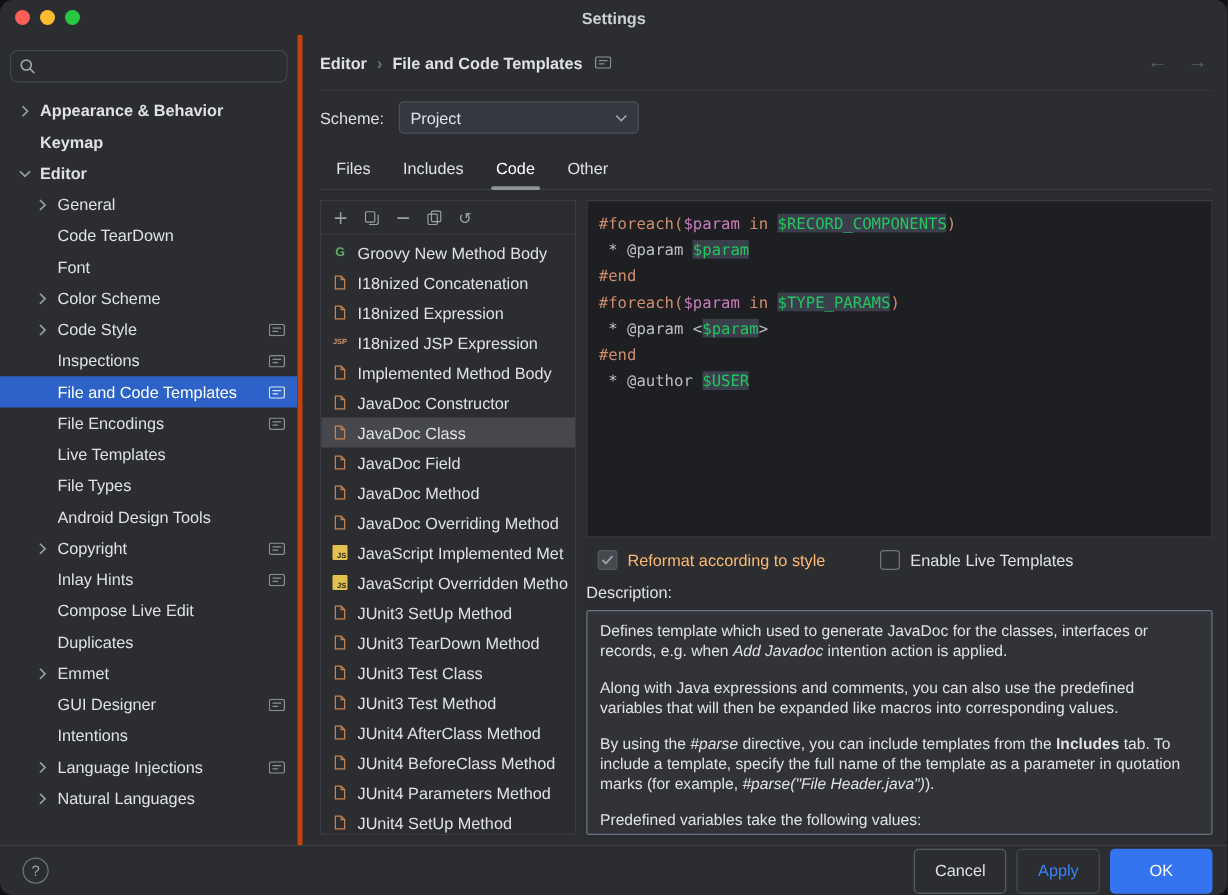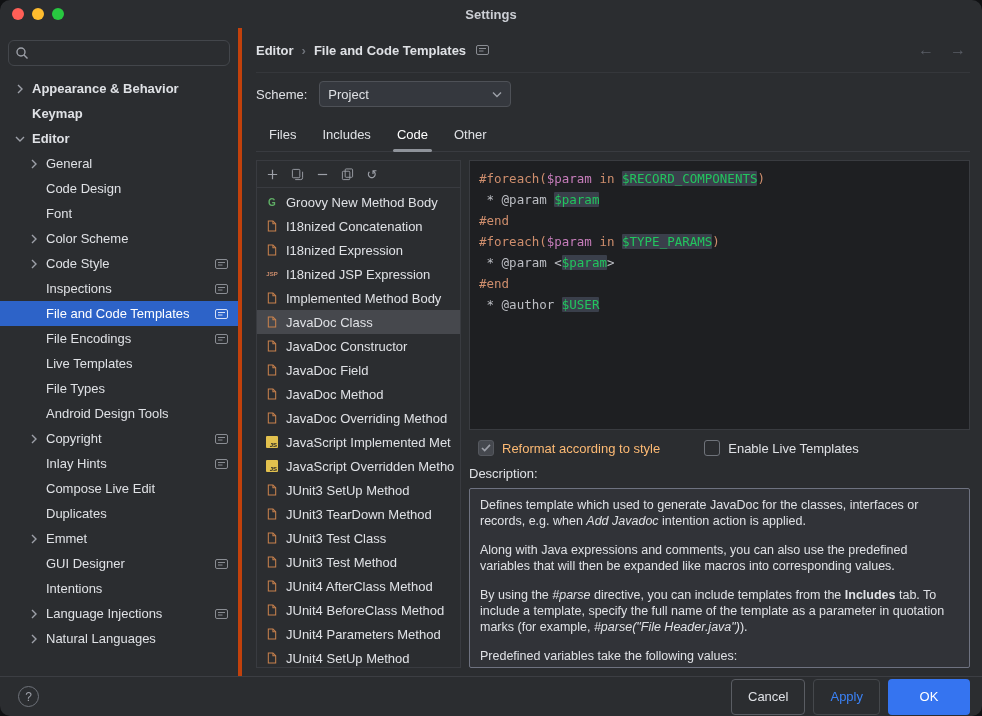--- a/index.html
+++ b/index.html
@@ -152,21 +152,21 @@
           <div class="tree-row child">
             <span class="chev">
               <svg width="8" height="10" viewBox="0 0 8 10">
                 <path d="M2 1l4 4-4 4" fill="none" stroke="currentColor" stroke-width="1.4"></path>
               </svg>
             </span>
             <span class="tlabel">General</span>
           </div>
           <div class="tree-row child">
             <span class="chev"></span>
-            <span class="tlabel">Code Design</span>
+            <span class="tlabel">Code TearDown</span>
           </div>
           <div class="tree-row child">
             <span class="chev"></span>
             <span class="tlabel">Font</span>
           </div>
           <div class="tree-row child">
             <span class="chev">
               <svg width="8" height="10" viewBox="0 0 8 10">
                 <path d="M2 1l4 4-4 4" fill="none" stroke="currentColor" stroke-width="1.4"></path>
               </svg>
@@ -418,37 +418,37 @@
               </div>
               <div class="titem">
                 <span class="ticon">
                   <svg width="12" height="14" viewBox="0 0 13 14">
                     <path d="M2.5 1.5h5l3 3v8h-8z" fill="none" stroke="#c9824d" stroke-width="1.1"></path>
                     <path d="M7.5 1.5v3h3" fill="none" stroke="#c9824d" stroke-width="1.1"></path>
                   </svg>
                 </span>
                 <span class="ilabel">Implemented Method Body</span>
               </div>
+              <div class="titem">
+                <span class="ticon">
+                  <svg width="12" height="14" viewBox="0 0 13 14">
+                    <path d="M2.5 1.5h5l3 3v8h-8z" fill="none" stroke="#c9824d" stroke-width="1.1"></path>
+                    <path d="M7.5 1.5v3h3" fill="none" stroke="#c9824d" stroke-width="1.1"></path>
+                  </svg>
+                </span>
+                <span class="ilabel">JavaDoc Constructor</span>
+              </div>
               <div class="titem selected">
                 <span class="ticon">
                   <svg width="12" height="14" viewBox="0 0 13 14">
                     <path d="M2.5 1.5h5l3 3v8h-8z" fill="none" stroke="#c9824d" stroke-width="1.1"></path>
                     <path d="M7.5 1.5v3h3" fill="none" stroke="#c9824d" stroke-width="1.1"></path>
                   </svg>
                 </span>
                 <span class="ilabel">JavaDoc Class</span>
-              </div>
-              <div class="titem">
-                <span class="ticon">
-                  <svg width="12" height="14" viewBox="0 0 13 14">
-                    <path d="M2.5 1.5h5l3 3v8h-8z" fill="none" stroke="#c9824d" stroke-width="1.1"></path>
-                    <path d="M7.5 1.5v3h3" fill="none" stroke="#c9824d" stroke-width="1.1"></path>
-                  </svg>
-                </span>
-                <span class="ilabel">JavaDoc Constructor</span>
               </div>
               <div class="titem">
                 <span class="ticon">
                   <svg width="12" height="14" viewBox="0 0 13 14">
                     <path d="M2.5 1.5h5l3 3v8h-8z" fill="none" stroke="#c9824d" stroke-width="1.1"></path>
                     <path d="M7.5 1.5v3h3" fill="none" stroke="#c9824d" stroke-width="1.1"></path>
                   </svg>
                 </span>
                 <span class="ilabel">JavaDoc Field</span>
               </div>

